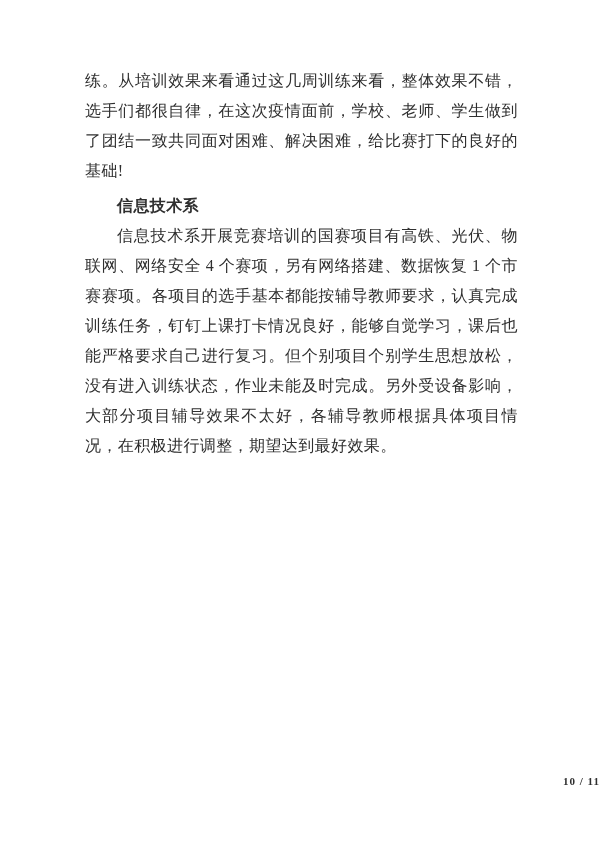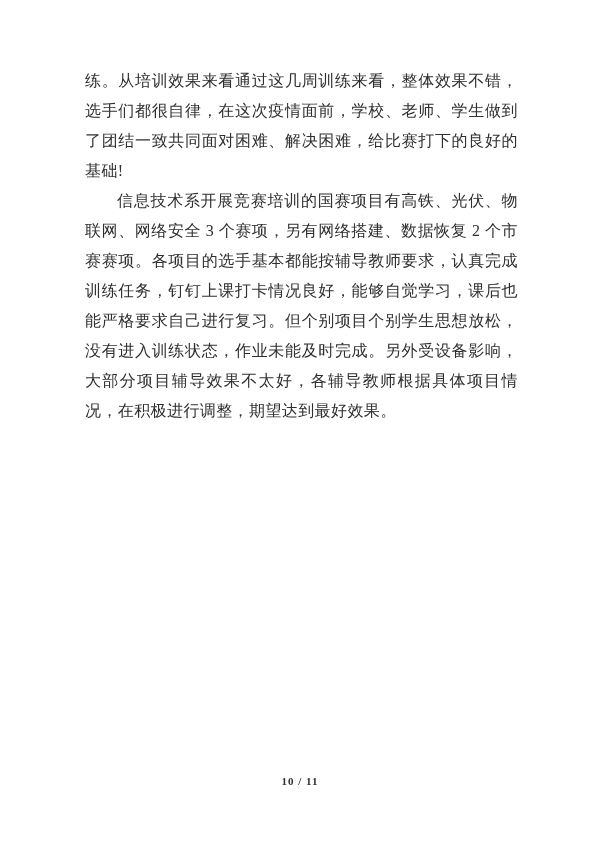--- a/index.html
+++ b/index.html
@@ -39,34 +39,35 @@
       line-height: 30px;
       font-weight: bold;
       text-indent: 2em;
       text-align: left;
     }
     .doc-footer {
       position: absolute;
       left: 0;
       width: 600px;
       top: 775px;
-      text-align: center;
+      text-align: right;
       font-size: 11px;
       font-weight: bold;
       letter-spacing: 1px;
       color: #2f2f2f;
     }
   </style>
 </head>
 <body>
 
 <div class="doc-page">
   <div class="doc-content">
     <p class="para">练。从培训效果来看通过这几周训练来看，整体效果不错，选手们都很自律，在这次疫情面前，学校、老师、学生做到了团结一致共同面对困难、解决困难，给比赛打下的良好的基础!</p>
 
+    <h3 class="section-heading">信息技术系</h3>
 
-    <p class="para indent">信息技术系开展竞赛培训的国赛项目有高铁、光伏、物联网、网络安全 3 个赛项，另有网络搭建、数据恢复 2 个市赛赛项。各项目的选手基本都能按辅导教师要求，认真完成训练任务，钉钉上课打卡情况良好，能够自觉学习，课后也能严格要求自己进行复习。但个别项目个别学生思想放松，没有进入训练状态，作业未能及时完成。另外受设备影响，大部分项目辅导效果不太好，各辅导教师根据具体项目情况，在积极进行调整，期望达到最好效果。</p>
+    <p class="para indent">信息技术系开展竞赛培训的国赛项目有高铁、光伏、物联网、网络安全 4 个赛项，另有网络搭建、数据恢复 1 个市赛赛项。各项目的选手基本都能按辅导教师要求，认真完成训练任务，钉钉上课打卡情况良好，能够自觉学习，课后也能严格要求自己进行复习。但个别项目个别学生思想放松，没有进入训练状态，作业未能及时完成。另外受设备影响，大部分项目辅导效果不太好，各辅导教师根据具体项目情况，在积极进行调整，期望达到最好效果。</p>
 
 
   </div>
 
   <div class="doc-footer">10 / 11</div>
 </div>
 
 </body></html>

